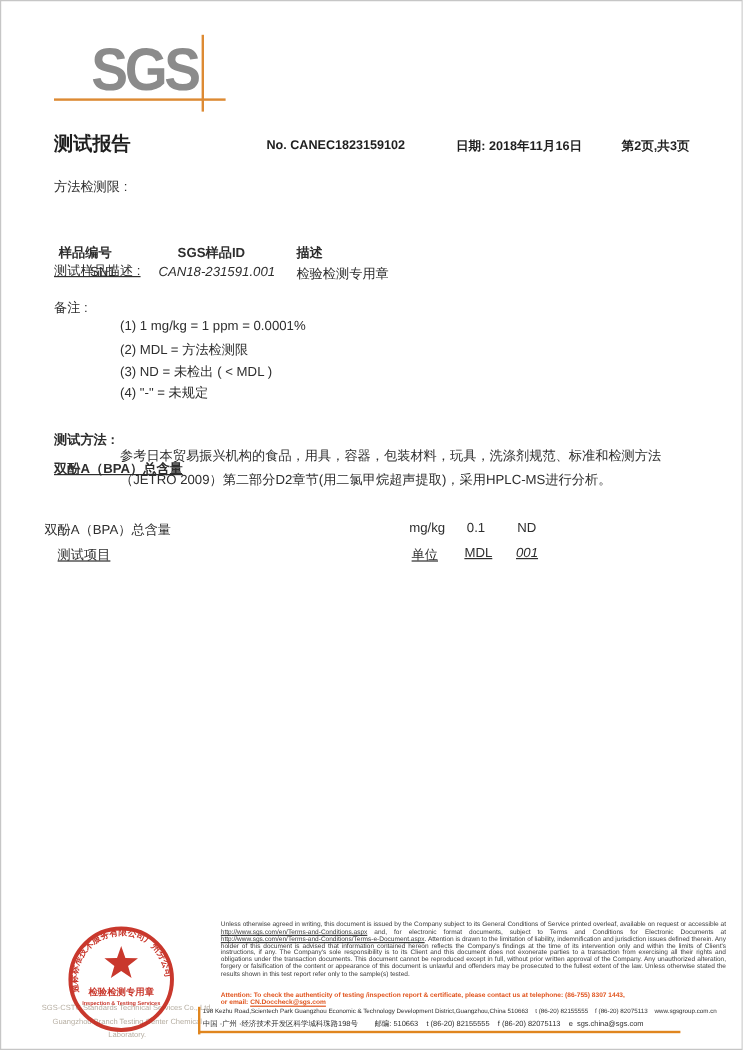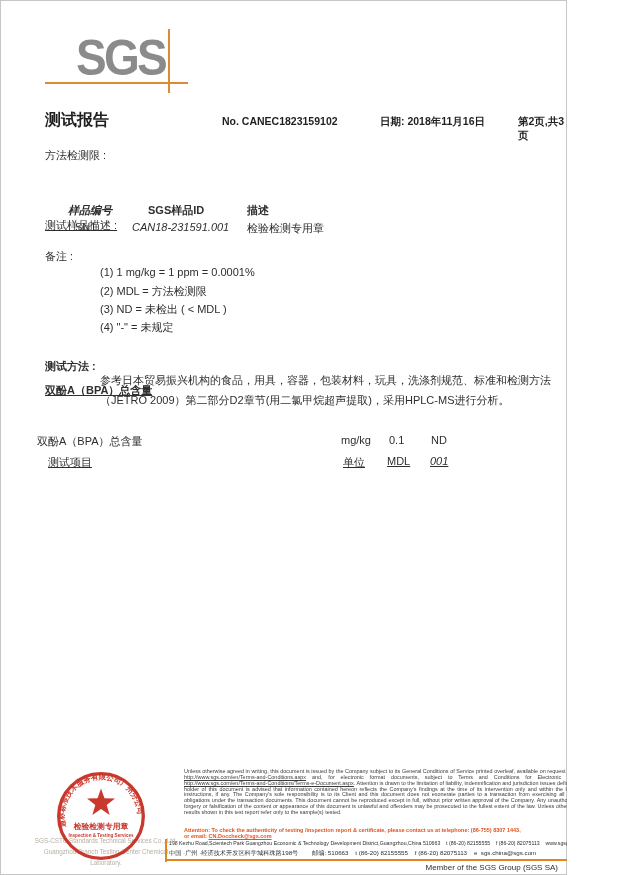--- a/index.html
+++ b/index.html
@@ -1,18 +1,18 @@
 <!DOCTYPE html>
 <html><head>
 <meta charset="utf-8">
 <style>
   html,body{margin:0;padding:0;background:#ffffff;}
   .page{
     position:relative;
-    width:567px;height:875px;
+    width:619px;height:875px;
     background:#ffffff;
     box-shadow: inset 0 0 0 1px #c6c6c6;
     font-family:"Liberation Sans","DejaVu Sans",sans-serif;
     color:#2e2e2e;
     overflow:hidden;
   }
   .abs{position:absolute;}
   
   .sgs-logo{
     left:76px;top:34px;
@@ -65,21 +65,21 @@
   <div class="abs logo-vline"></div>
 
   <div class="abs doc-title">测试报告</div>
   <div class="abs report-no">No. CANEC1823159102</div>
   <div class="abs report-date">日期: 2018年11月16日</div>
   <div class="abs report-page">第2页,共3页</div>
 
   <div class="abs t11" style="left:45px;top:148px;">方法检测限 :</div>
   <div class="abs t11 und" style="left:45px;top:180px;">测试样品描述 :</div>
 
-  <div class="abs t11 bold" style="left:68px;top:203px;font-style:italic;">样品编号</div>
+  <div class="abs t11 bold" style="left:49px;top:203px;">样品编号</div>
   <div class="abs t11 bold" style="left:148px;top:203px;">SGS样品ID</div>
   <div class="abs t11 bold" style="left:247px;top:203px;">描述</div>
   <div>
     <div class="abs t11" style="left:75px;top:221px;">SN1</div>
     <div class="abs t11" style="left:132px;top:221px;font-style:italic;">CAN18-231591.001</div>
     <div class="abs t11" style="left:247px;top:221px;">检验检测专用章</div>
   </div>
 
   <div class="abs t11" style="left:45px;top:249px;">备注 :</div>
   <div class="abs t11" style="left:100px;top:266px;">(1) 1 mg/kg = 1 ppm = 0.0001%</div>
@@ -122,15 +122,14 @@
 
   <div class="abs attention">
     <div>Attention: To check the authenticity of testing /inspection report &amp; certificate, please contact us at telephone: (86-755) 8307 1443,</div>
     <div><span>or email: </span><span class="lnk">CN.Doccheck@sgs.com</span></div>
   </div>
 
   <div class="abs foot-vline"></div>
   <div class="abs addr1">198 Kezhu Road,Scientech Park Guangzhou Economic &amp; Technology Development District,Guangzhou,China 510663    t (86-20) 82155555    f (86-20) 82075113    www.sgsgroup.com.cn</div>
   <div class="abs addr2">中国 ·广州 ·经济技术开发区科学城科珠路198号        邮编: 510663    t (86-20) 82155555    f (86-20) 82075113    e  sgs.china@sgs.com</div>
   <div class="abs foot-hline"></div>
-  <div class="abs member">Member of the SGS Group (SGS SA)</div>
 
 </div>
 
 </body></html>

